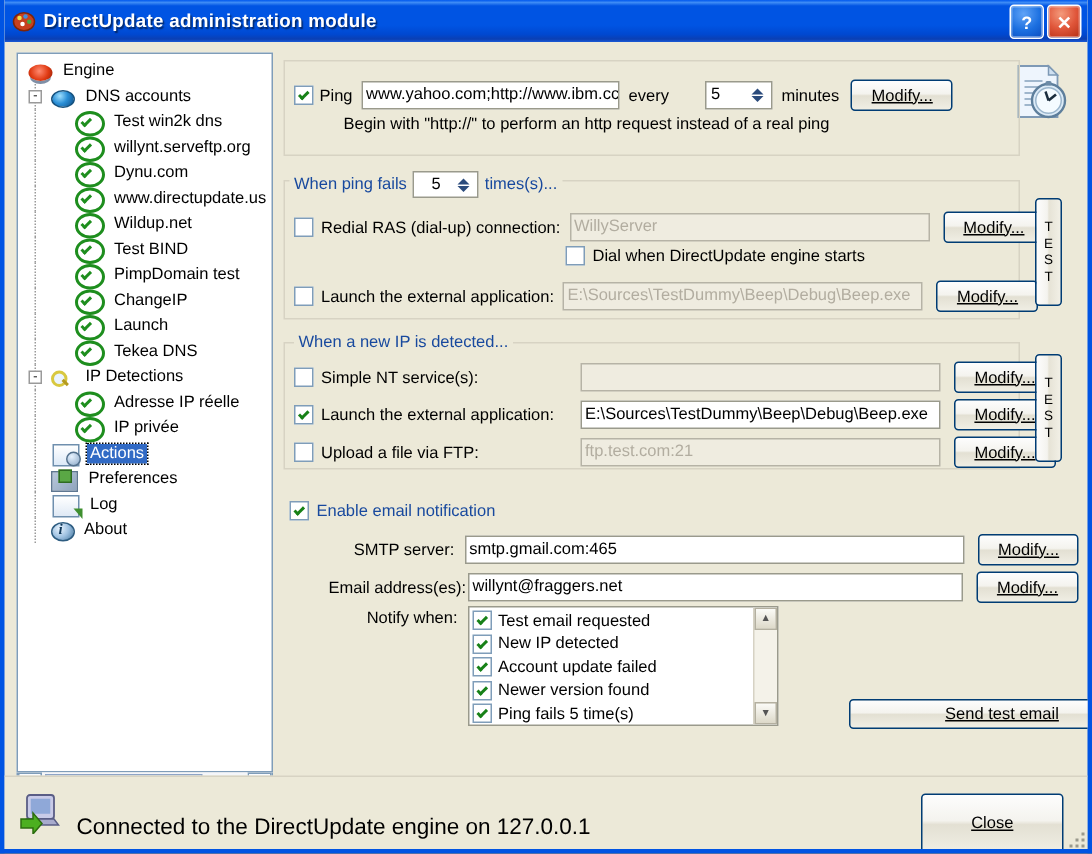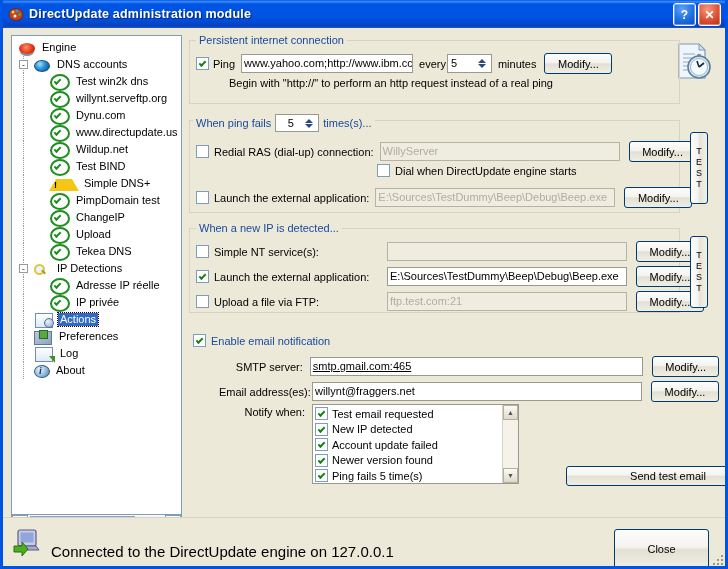--- a/index.html
+++ b/index.html
@@ -404,20 +404,21 @@
     background: linear-gradient(180deg,#fdfdfd 0%, #f4f3ee 45%, #e3e0d3 52%, #f0eee4 100%);
     height: 21px;
     font-size: 11px;
     color: #000;
     display: flex;
     align-items: center;
     justify-content: center;
     box-sizing: border-box;
     cursor: default;
     padding: 0 4px;
+    text-decoration: underline;
   }
 
   .spin {
     border: 1px solid #9a9a8c;
     background: #fff;
     height: 19px;
     width: 45px;
     box-sizing: border-box;
     display: flex;
     align-items: stretch;
@@ -607,37 +608,32 @@
             <span class="ico ic-check"></span>
             <span class="lbl">Wildup.net</span>
           </div>
           <div class="tnode indent-2">
             <span class="dotline"></span>
             <span class="ico ic-check"></span>
             <span class="lbl">Test BIND</span>
           </div>
           <div class="tnode indent-2">
             <span class="dotline"></span>
-            <span class="ico ic-warn"></span>
-            <span class="lbl">Simple DNS+</span>
-          </div>
-          <div class="tnode indent-2">
-            <span class="dotline"></span>
             <span class="ico ic-check"></span>
             <span class="lbl">PimpDomain test</span>
           </div>
           <div class="tnode indent-2">
             <span class="dotline"></span>
             <span class="ico ic-check"></span>
             <span class="lbl">ChangeIP</span>
           </div>
           <div class="tnode indent-2">
             <span class="dotline"></span>
             <span class="ico ic-check"></span>
-            <span class="lbl">Upload</span>
+            <span class="lbl">Launch</span>
           </div>
           <div class="tnode indent-2">
             <span class="dotline"></span>
             <span class="ico ic-check"></span>
             <span class="lbl">Tekea DNS</span>
           </div>
           <div class="tnode indent-1">
             <span class="dotline"></span>
             <span class="expander">-</span>
             <span class="ico ic-mag"></span>
@@ -698,27 +694,26 @@
           </g>
           <circle cx="28" cy="27" r="11" fill="#dcebf7" stroke="#5e7f9c" stroke-width="1.6"></circle>
           <circle cx="28" cy="27" r="8.5" fill="#f4fbff" stroke="#9bb6cd" stroke-width="1"></circle>
           <line x1="28" y1="27" x2="33" y2="23" stroke="#1a2d3d" stroke-width="1.8"></line>
           <line x1="28" y1="27" x2="26" y2="21" stroke="#1a2d3d" stroke-width="1.6"></line>
           <rect x="26" y="14" width="4" height="3" rx="1" fill="#6d8ba6"></rect>
         </svg>
       </div>
 
       <div class="group" id="g-persist">
-        <div class="gtitle">Persistent internet connection</div>
 
         <div class="row" style="left:6px; top:12px;">
           <span class="cbx checked"></span>
           <span class="lab" style="margin:0 6px 0 4px;">Ping</span>
           <span class="tbox" style="width:172px;">www.yahoo.com;http://www.ibm.cc</span>
-          <span class="lab" style="margin:0 1px 0 6px;">every</span>
+          <span class="lab" style="margin:0 24px 0 6px;">every</span>
           <span class="spin">
             <span class="val">5</span>
             <span class="arrows">
               <span class="ar up"></span>
               <span class="ar down"></span>
             </span>
           </span>
           <span class="lab" style="margin:0 8px 0 6px;">minutes</span>
           <span class="btn" style="width:68px;">Modify...</span>
         </div>
@@ -802,21 +797,21 @@
 
       <div class="email-rows">
 
         <div class="row" style="left:4px; top:0;">
           <span class="cbx checked"></span>
           <span class="lab blue" style="margin-left:5px;">Enable email notification</span>
         </div>
 
         <div class="row" style="left:30px; top:22px; width:500px;">
           <span class="lab" style="width:86px;text-align:right;display:inline-block;margin-right:7px;">SMTP server:</span>
-          <span class="tbox" style="width:342px;text-decoration:underline;">smtp.gmail.com:465</span>
+          <span class="tbox" style="width:342px;">smtp.gmail.com:465</span>
           <span class="btn" style="width:68px;margin-left:9px;">Modify...</span>
         </div>
 
         <div class="row" style="left:30px; top:47px; width:500px;">
           <span class="lab" style="width:86px;text-align:right;display:inline-block;margin-right:7px;">Email address(es):</span>
           <span class="tbox" style="width:330px;">willynt@fraggers.net</span>
           <span class="btn" style="width:68px;margin-left:9px;">Modify...</span>
         </div>
 
         <div class="row" style="left:30px; top:72px;">

